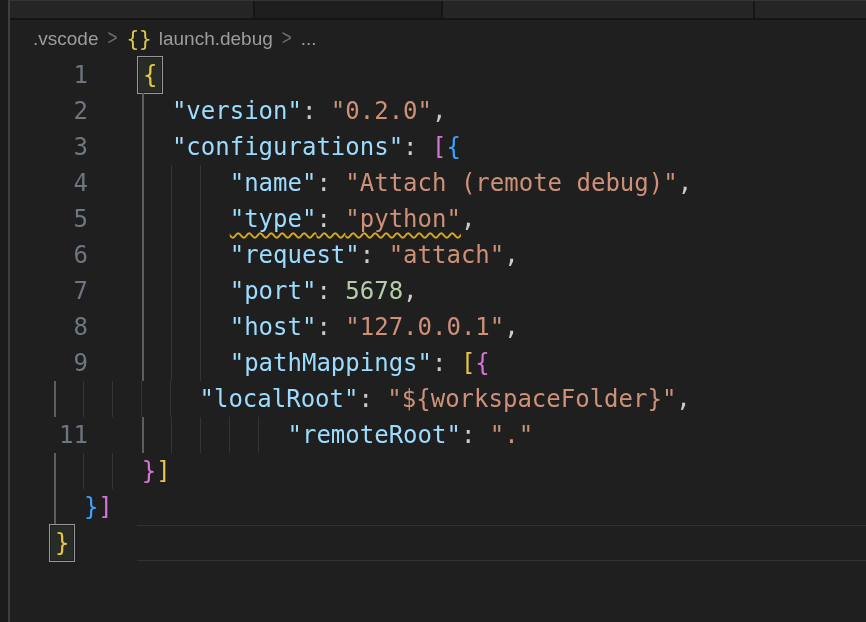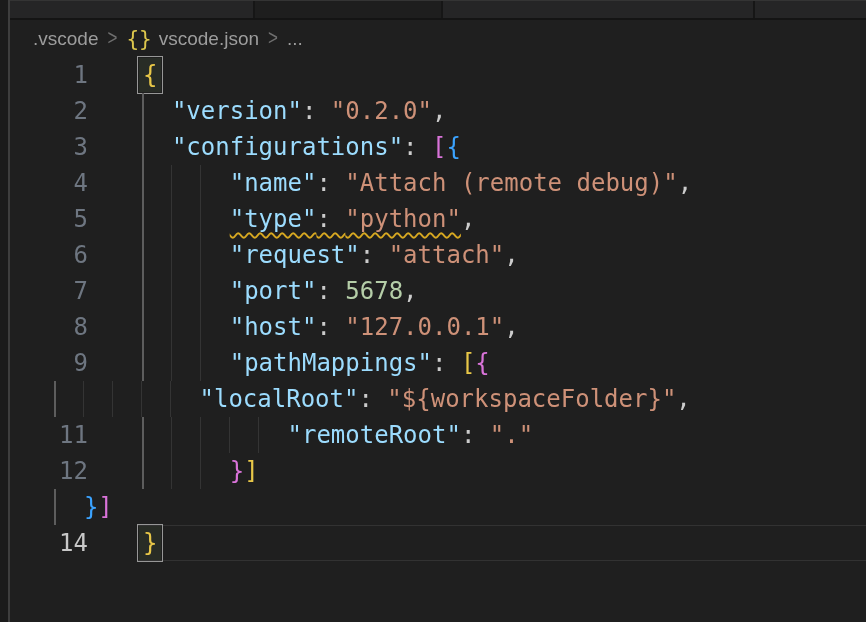--- a/index.html
+++ b/index.html
@@ -64,21 +64,21 @@
   <div class="tab-sep" style="left:753px"></div>
 </div>
 
 <div class="left-strip"></div>
 <div class="left-border"></div>
 
 <div class="breadcrumb">
   <span class="crumb">.vscode</span>
   <span class="crumb-sep">&gt;</span>
   <span class="crumb-icon">{}</span>
-  <span class="crumb">vscode.json</span>
+  <span class="crumb">launch.debug</span>
   <span class="crumb-sep">&gt;</span>
   <span class="crumb">...</span>
 </div>
 
 <div class="editor">
   <div>
       <div class="code-row">
         <div class="ln">1</div>
         <div class="code"><span class="bracket-box" style="color: rgb(232, 199, 72);">{</span></div>
       </div>
@@ -115,25 +115,23 @@
         <div class="code"><div class="guide active" style="left: calc(0ch - 1px);"></div><div class="guide" style="left: calc(2ch - 1px);"></div><div class="guide" style="left: calc(4ch - 1px);"></div><span style="color: rgb(204, 204, 204);">      </span><span style="color: rgb(156, 220, 254);">"pathMappings"</span><span style="color: rgb(204, 204, 204);">: </span><span style="color: rgb(232, 199, 72);">[</span><span style="color: rgb(217, 115, 217);">{</span></div>
       </div>
       <div class="code-row">
         <div class="code"><div class="guide active" style="left: calc(0ch - 1px);"></div><div class="guide" style="left: calc(2ch - 1px);"></div><div class="guide" style="left: calc(4ch - 1px);"></div><div class="guide" style="left: calc(6ch - 1px);"></div><div class="guide" style="left: calc(8ch - 1px);"></div><span style="color: rgb(204, 204, 204);">          </span><span style="color: rgb(156, 220, 254);">"localRoot"</span><span style="color: rgb(204, 204, 204);">: </span><span style="color: rgb(206, 145, 120);">"${workspaceFolder}"</span><span style="color: rgb(204, 204, 204);">,</span></div>
       </div>
       <div class="code-row">
         <div class="ln">11</div>
         <div class="code"><div class="guide active" style="left: calc(0ch - 1px);"></div><div class="guide" style="left: calc(2ch - 1px);"></div><div class="guide" style="left: calc(4ch - 1px);"></div><div class="guide" style="left: calc(6ch - 1px);"></div><div class="guide" style="left: calc(8ch - 1px);"></div><span style="color: rgb(204, 204, 204);">          </span><span style="color: rgb(156, 220, 254);">"remoteRoot"</span><span style="color: rgb(204, 204, 204);">: </span><span style="color: rgb(206, 145, 120);">"."</span></div>
       </div>
       <div class="code-row">
-        <div class="ln">12</div>
         <div class="code"><div class="guide active" style="left: calc(0ch - 1px);"></div><div class="guide" style="left: calc(2ch - 1px);"></div><div class="guide" style="left: calc(4ch - 1px);"></div><span style="color: rgb(204, 204, 204);">      </span><span style="color: rgb(217, 115, 217);">}</span><span style="color: rgb(232, 199, 72);">]</span></div>
       </div>
       <div class="code-row">
         <div class="code"><div class="guide active" style="left: calc(0ch - 1px);"></div><span style="color: rgb(204, 204, 204);">  </span><span style="color: rgb(59, 163, 255);">}</span><span style="color: rgb(217, 115, 217);">]</span></div>
       </div>
       <div class="code-row active">
         <div class="line-highlight"></div>
-        <div class="ln">14</div>
         <div class="code"><span class="bracket-box" style="color: rgb(232, 199, 72);">}</span></div>
       </div>
     </div>
 </div>
 
 </body></html>

